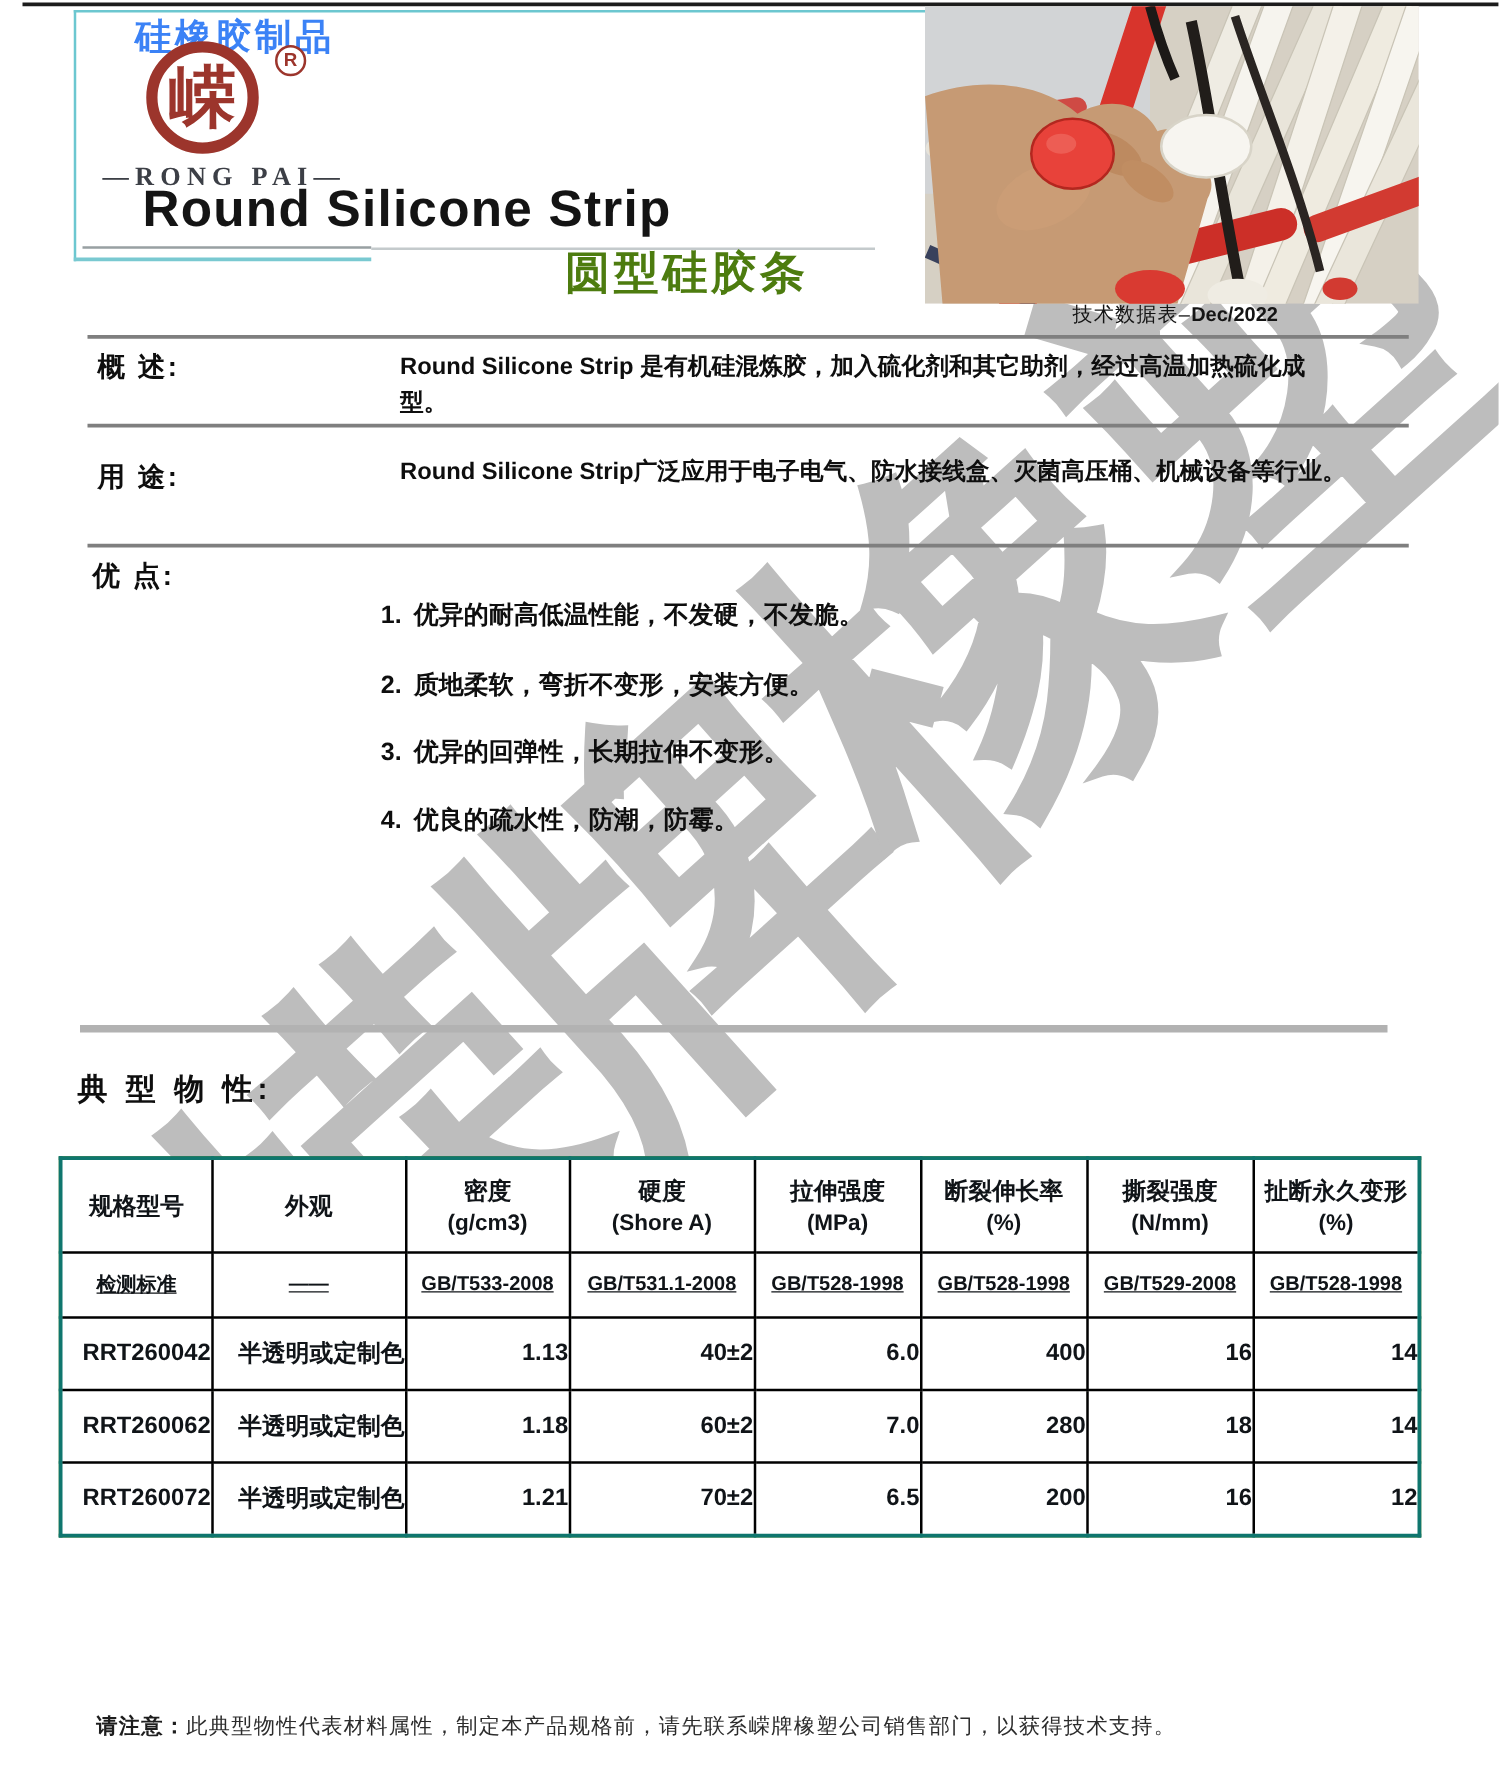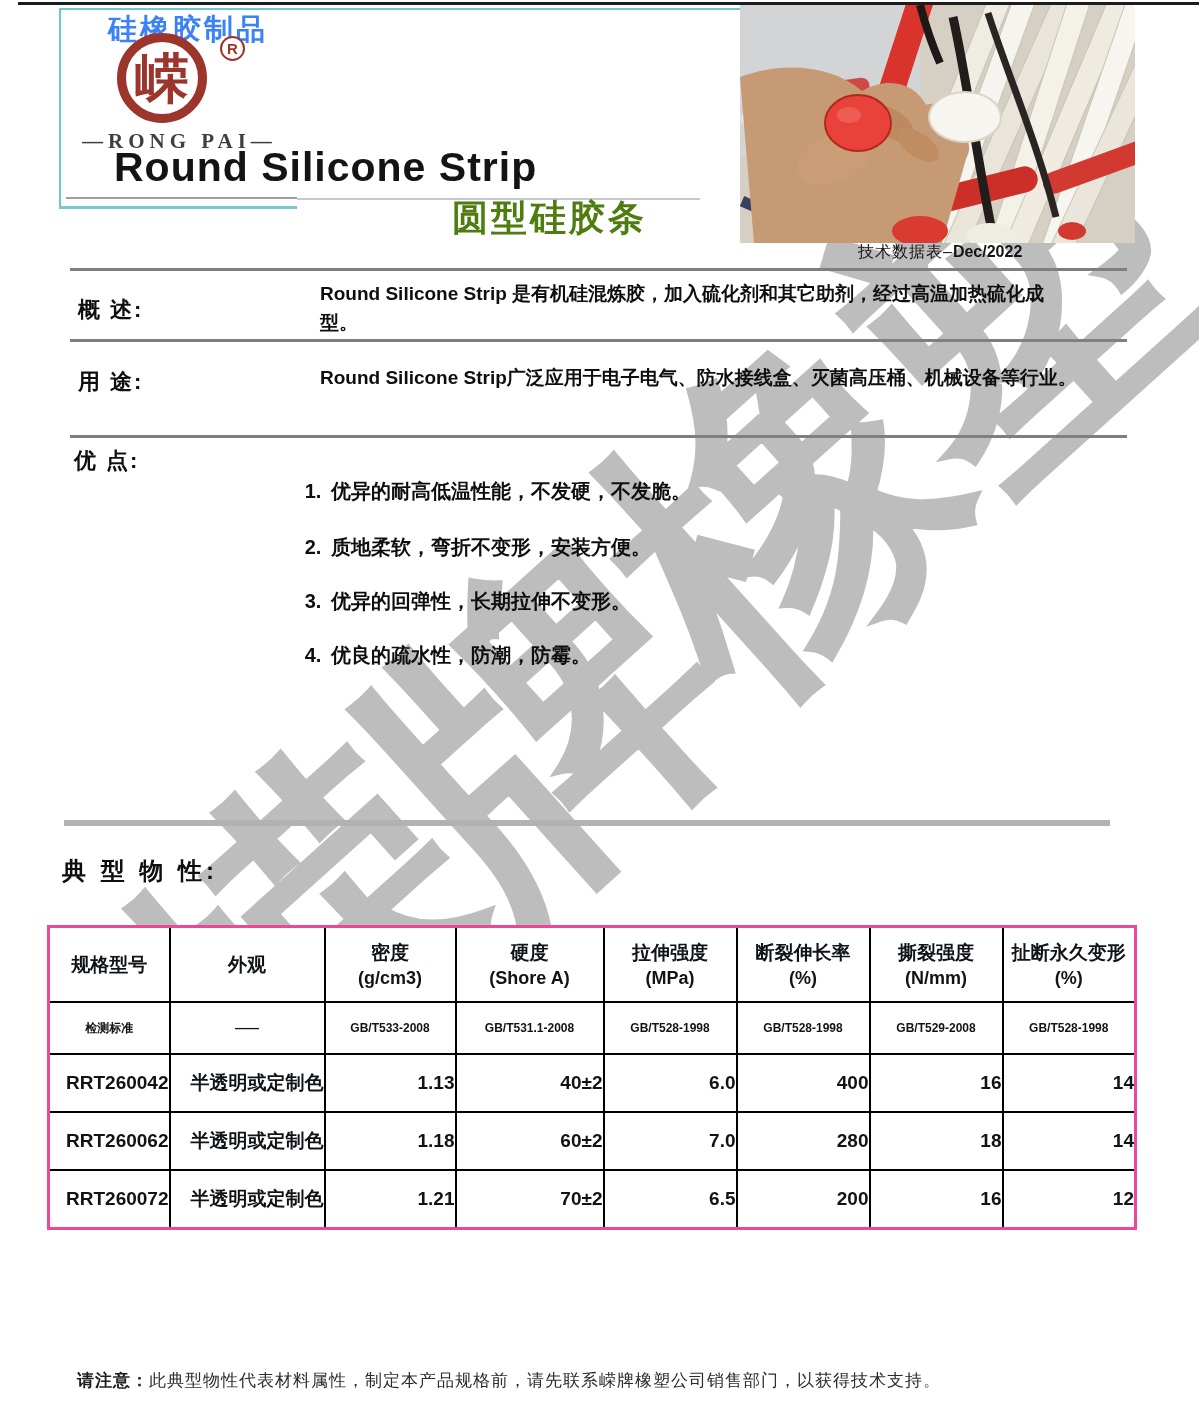--- a/index.html
+++ b/index.html
@@ -33,39 +33,39 @@
 
   .photo{position:absolute;left:740px;top:5px;width:395px;height:238px;}
   .datasheet-line{position:absolute;left:858px;top:242px;font-size:16px;color:#141414;letter-spacing:1px;}
   .datasheet-line b{letter-spacing:0;}
 
   .divider{position:absolute;left:70px;width:1057px;height:3px;background:#7f7f7f;}
   .d1{top:268px;} .d2{top:339px;} .d3{top:435px;}
   .divider-thick{position:absolute;left:64px;top:820px;width:1046px;height:6px;background:#b2b2b2;}
 
   .sec-label{position:absolute;font-size:22px;font-weight:bold;letter-spacing:2px;color:#0e0e0e;}
-  .lab-overview{left:78px;top:279px;margin-top:16px;}
+  .lab-overview{left:78px;top:279px;}
   .lab-usage{left:78px;top:367px;}
   .lab-adv{left:74px;top:446px;}
   .lab-props{left:62px;top:855px;font-size:24px;letter-spacing:4px;}
 
   .sec-body{position:absolute;font-size:19px;font-weight:bold;line-height:1.5;color:#0e0e0e;}
   .body-overview{left:320px;top:280px;width:730px;}
   .body-usage{left:320px;top:364px;width:820px;}
 
   .adv-item{position:absolute;left:295px;font-size:20px;font-weight:bold;color:#0e0e0e;white-space:nowrap;text-align:center;}
   .adv-item .num{display:inline-block;width:36px;}
   .a1{top:478px;} .a2{top:534px;} .a3{top:588px;} .a4{top:642px;}
 
   table.props{position:absolute;left:47px;top:925px;width:1087px;border-collapse:collapse;
-              table-layout:fixed;background:#4d7c0f;border:3px solid #ec4899;}
+              table-layout:fixed;background:#4d7c0f;border:3px solid #0f766e;}
   table.props td{border:2px solid #000;text-align:center;vertical-align:middle;
                  font-weight:bold;font-size:19px;color:#101418;padding:0;background:#fff;}
   tr.hrow td{height:73px;}
-  tr.srow td{height:50px;font-size:12px;}
+  tr.srow td{height:50px;font-size:16px;text-decoration:underline;}
   tr.drow td{height:56px;text-align:right;}
   .h2{font-size:18px;margin-top:2px;}
 
   .footer-note{position:absolute;left:77px;top:1369px;font-size:17px;color:#2c2c2c;letter-spacing:1px;}
   .footer-note .nlabel{font-weight:bold;color:#1d1d1d;}
 </style>
 </head>
 <body>
 
 <div class="page">

